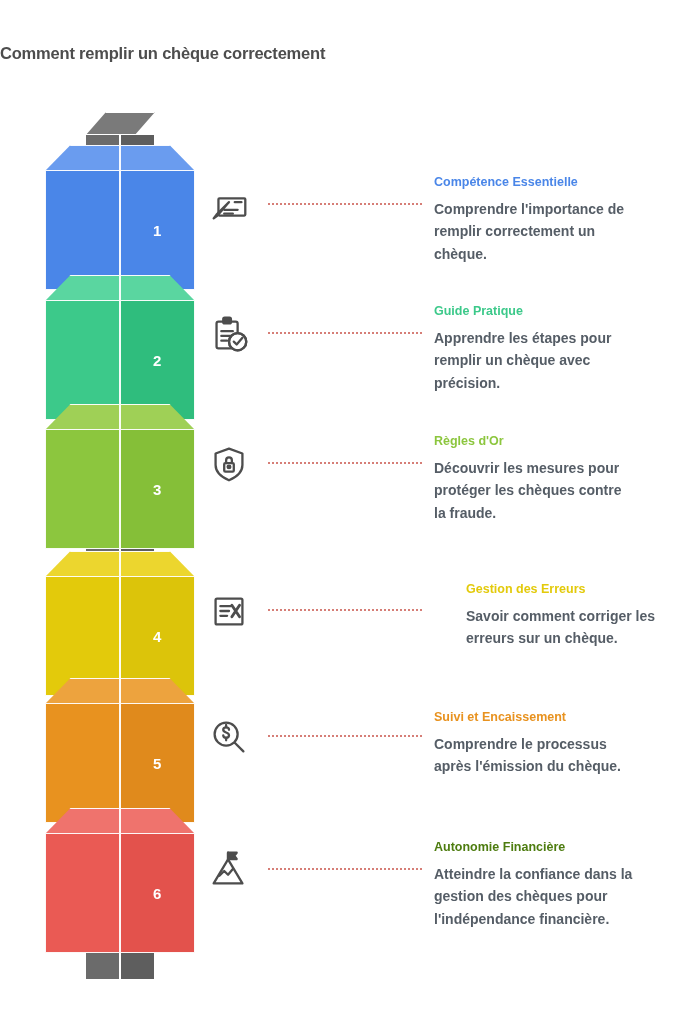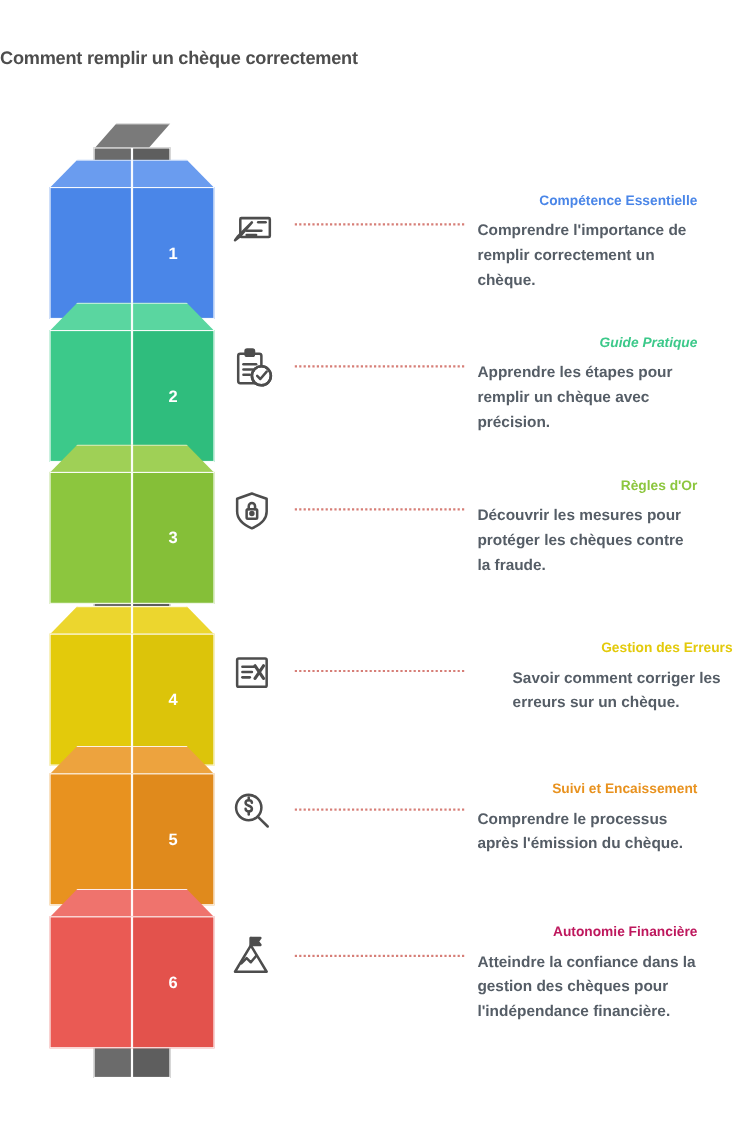--- a/index.html
+++ b/index.html
@@ -63,21 +63,20 @@
     position:absolute; height:2px;
     border-top:2px dotted #c9534a;
     opacity:.75;
   }
 
   
   .txt { position:absolute; left:434px; width:200px; }
   .txt .h {
     font-size:12.5px; font-weight:bold; line-height:1.25;
     margin-bottom:7px;
-    text-align:right;
   }
   .txt .p {
     font-size:14px; line-height:1.62; color:#555d66;
     font-weight:bold;
     filter:blur(.35px);
   }
 </style>
 </head>
 <body>
 
@@ -203,33 +202,33 @@
   <div class="dots" style="left: 268px; top: 462px; width: 154px; border-top-color: rgb(201, 83, 74);"></div>
   <div class="dots" style="left: 268px; top: 609px; width: 154px; border-top-color: rgb(201, 83, 74);"></div>
   <div class="dots" style="left: 268px; top: 735px; width: 154px; border-top-color: rgb(201, 83, 74);"></div>
   <div class="dots" style="left: 268px; top: 868px; width: 154px; border-top-color: rgb(201, 83, 74);"></div>
 
   <div class="txt" style="top:175px;">
     <div class="h" style="color: rgb(74, 134, 232);">Compétence Essentielle</div>
     <div class="p">Comprendre l'importance de remplir correctement un chèque.</div>
   </div>
   <div class="txt" style="top:304px;">
-    <div class="h" style="color: rgb(60, 201, 138); font-style: italic;">Guide Pratique</div>
+    <div class="h" style="color: rgb(60, 201, 138);">Guide Pratique</div>
     <div class="p">Apprendre les étapes pour remplir un chèque avec précision.</div>
   </div>
   <div class="txt" style="top:434px;">
     <div class="h" style="color: rgb(140, 198, 62);">Règles d'Or</div>
     <div class="p">Découvrir les mesures pour protéger les chèques contre la fraude.</div>
   </div>
   <div class="txt" style="top:582px;margin-left:32px;">
     <div class="h" style="color: rgb(227, 202, 11);">Gestion des Erreurs</div>
     <div class="p">Savoir comment corriger les erreurs sur un chèque.</div>
   </div>
   <div class="txt" style="top:710px;">
     <div class="h" style="color: rgb(232, 146, 31);">Suivi et Encaissement</div>
     <div class="p">Comprendre le processus après l'émission du chèque.</div>
   </div>
   <div class="txt" style="top:840px;">
-    <div class="h" style="color: #be185d; margin-left: 36px;">Autonomie Financière</div>
+    <div class="h" style="color: #4d7c0f;">Autonomie Financière</div>
     <div class="p">Atteindre la confiance dans la gestion des chèques pour l'indépendance financière.</div>
   </div>
 
 </div>
 
 </body></html>

